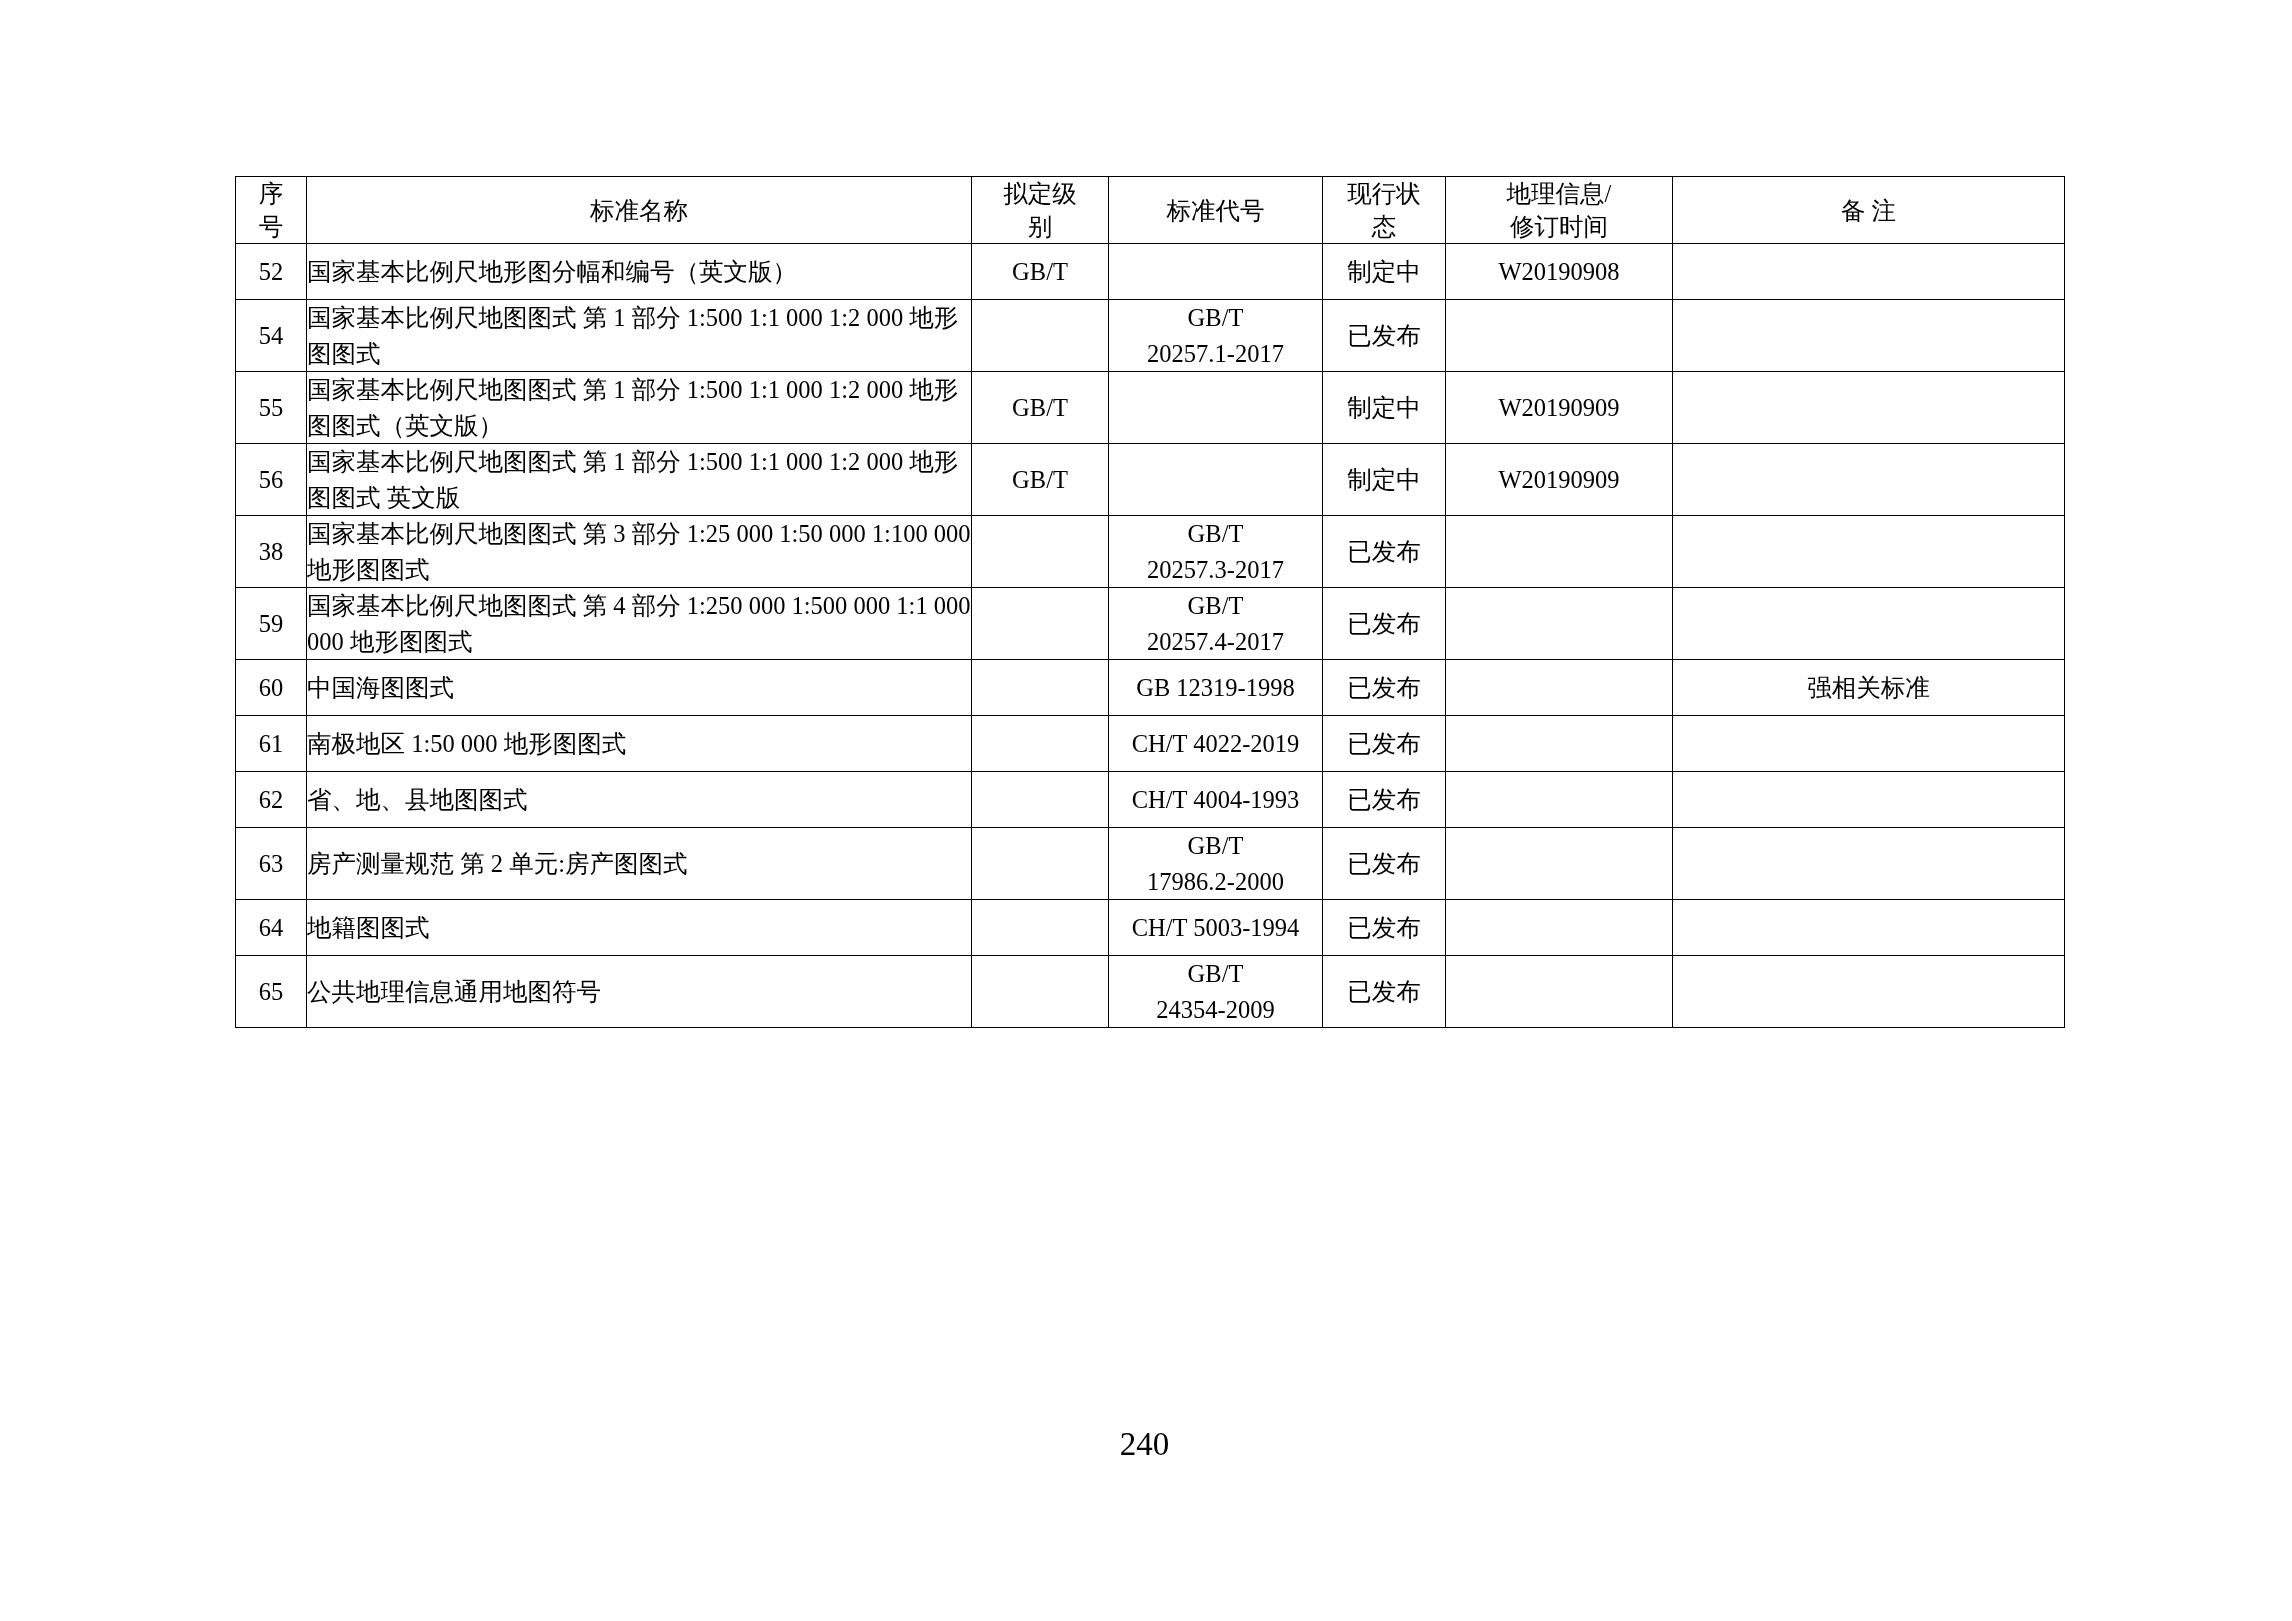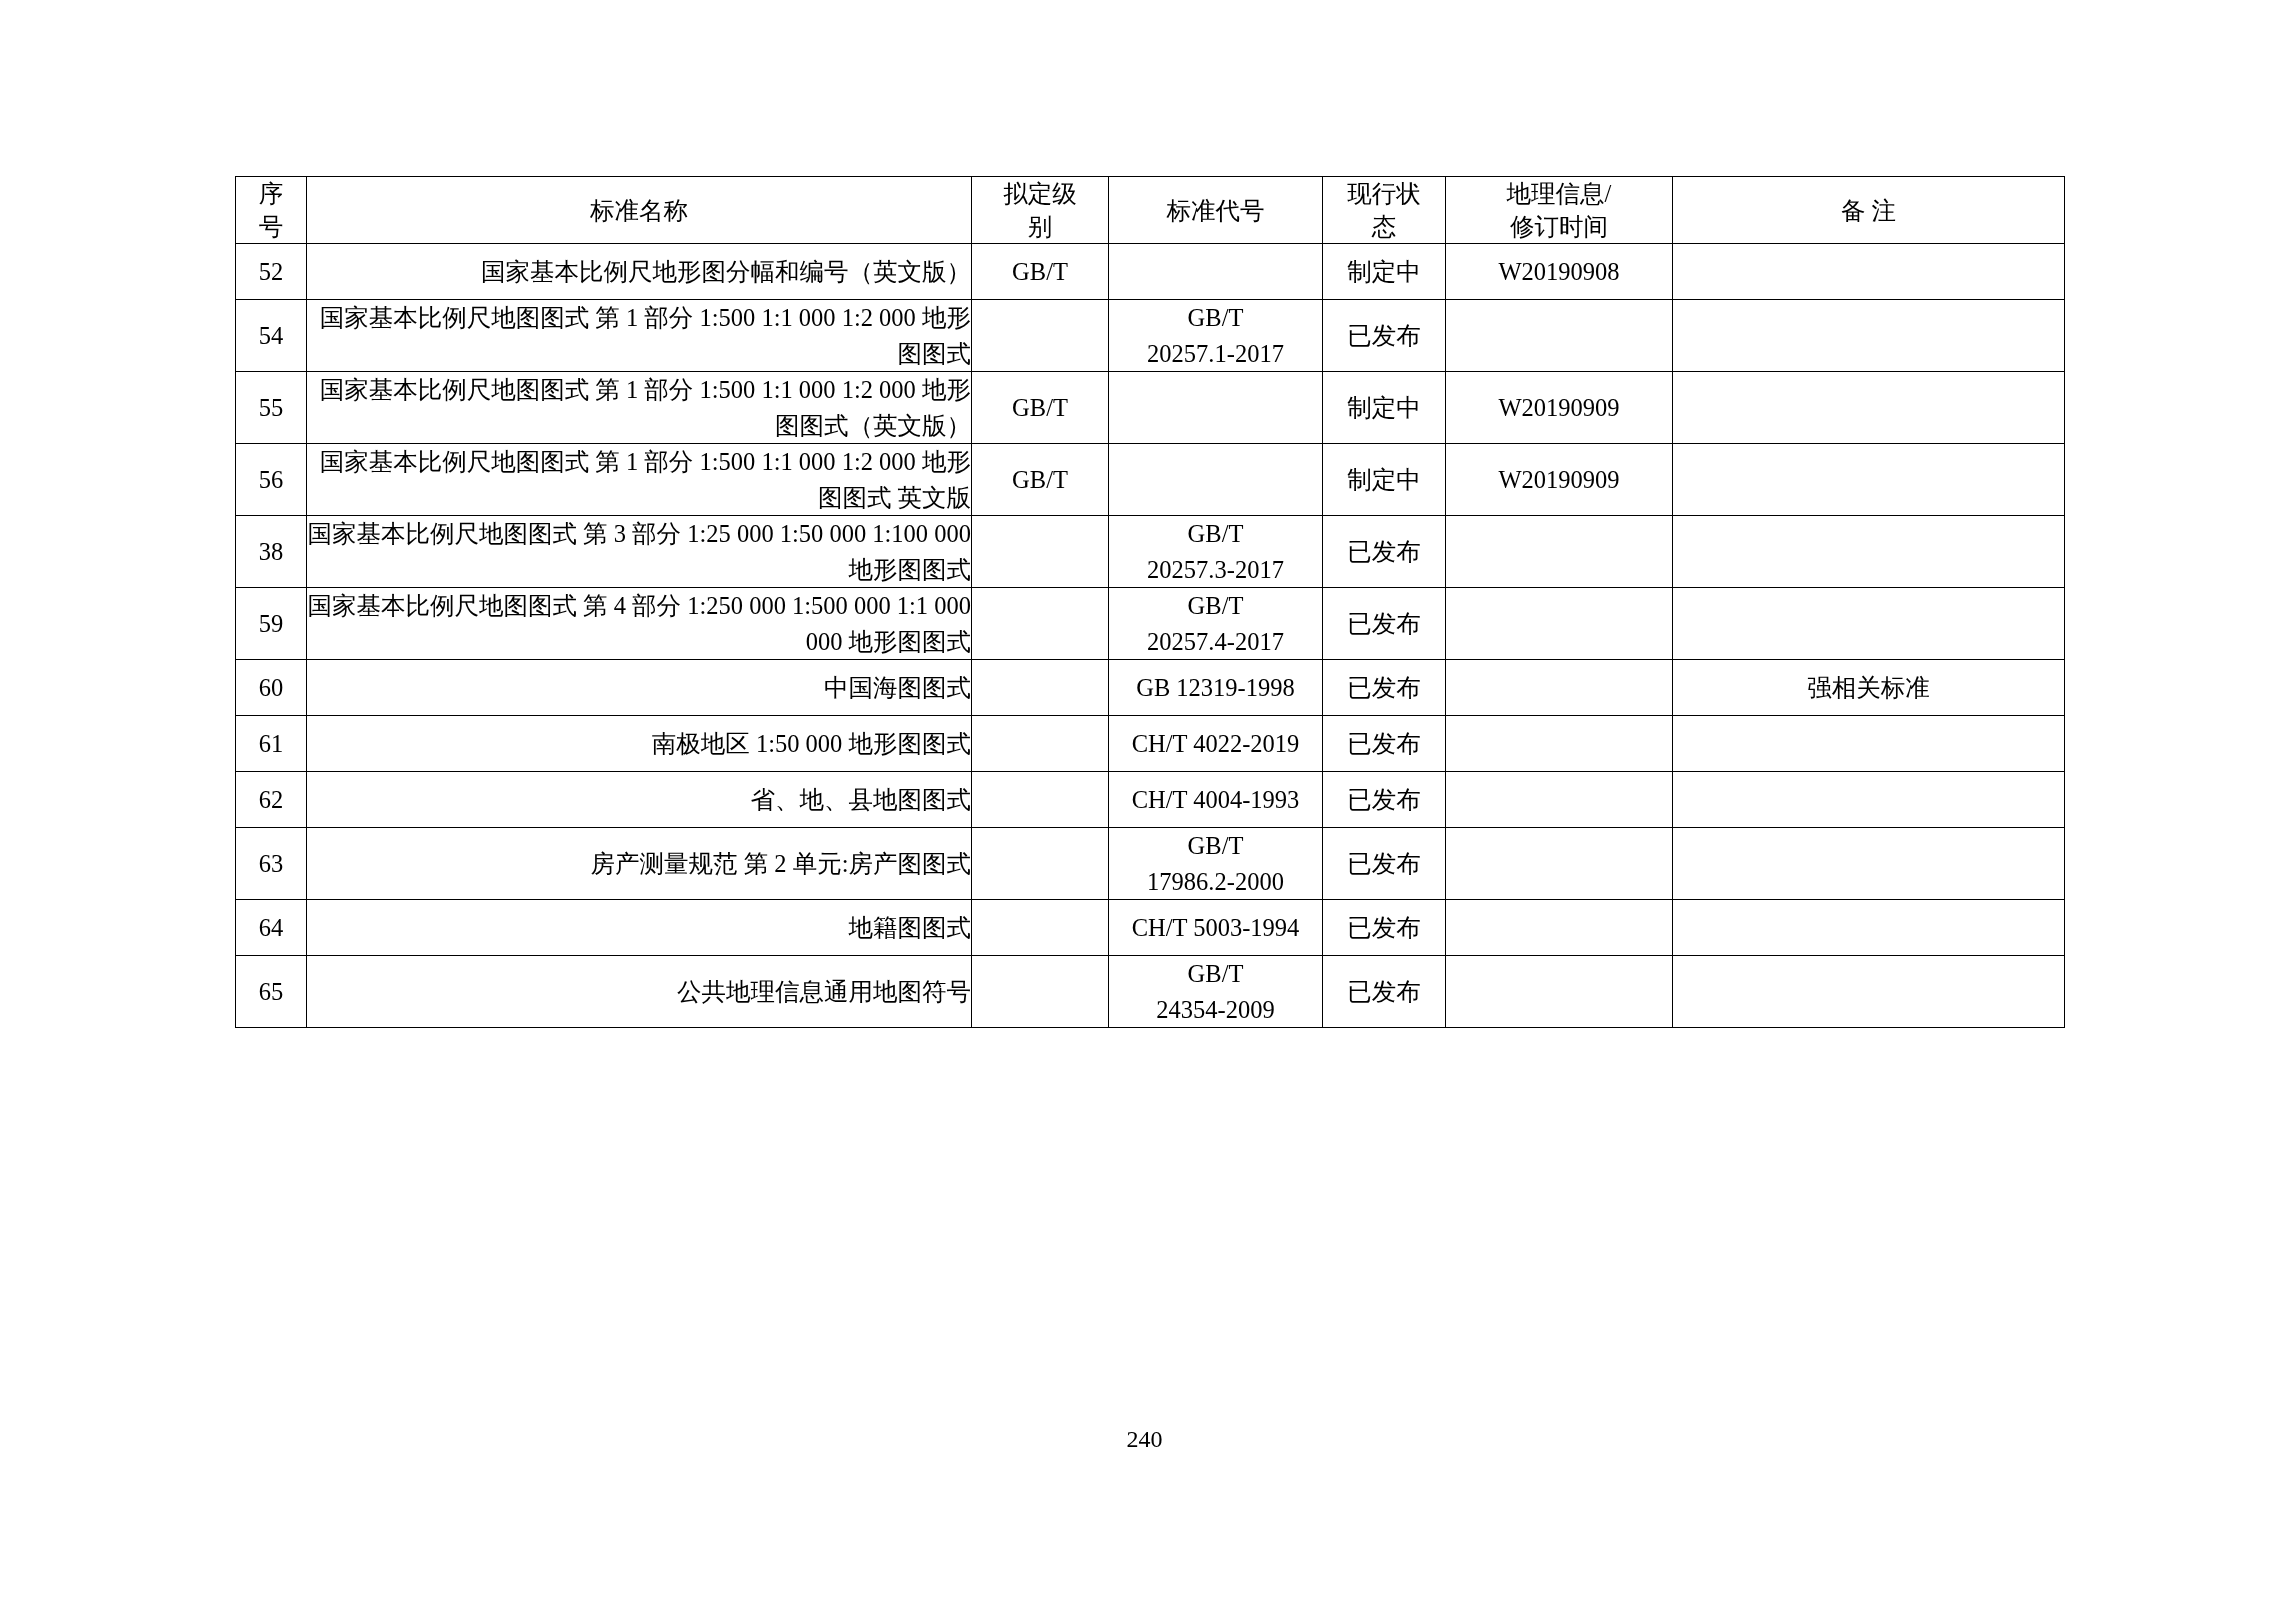--- a/index.html
+++ b/index.html
@@ -51,21 +51,21 @@
   }
   .hdr-two-line {
     display: block;
     line-height: 1.35;
   }
   td.seq {
     text-align: center;
     font-family: Liberation Serif, serif;
   }
   td.name {
-    text-align: right;
+    text-align: left;
     padding: 9.8px 7.8px 9.8px 21.6px;
   }
   td.center {
     text-align: center;
     padding: 7.8px 3.9px;
   }
   td.code {
     text-align: center;
     padding: 7.8px 3.9px;
     line-height: 1.45;
@@ -74,21 +74,21 @@
     display: block;
   }
   .row-h1 > td { height: 55px; }
   .row-h2 > td { height: 71px; }
   .footer-page {
     position: absolute;
     left: 0;
     right: 4px;
     top: 1426px;
     text-align: center;
-    font-size: 24px;
+    font-size: 33px;
     font-family: "Liberation Serif", serif;
   }
 </style>
 </head>
 <body>
 
 <div class="page">
 
   <table class="std-table">
     <colgroup>

